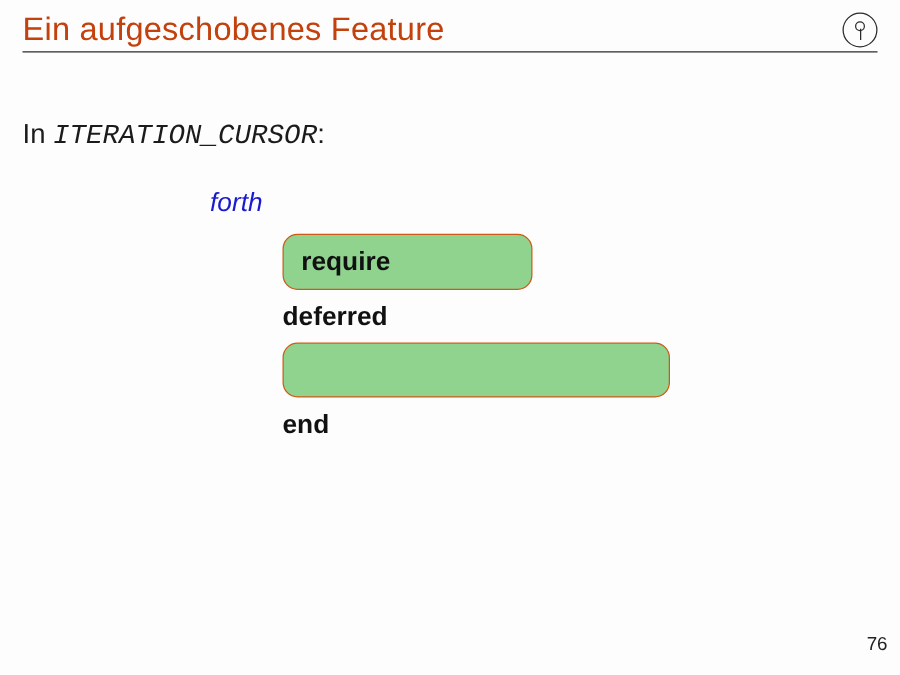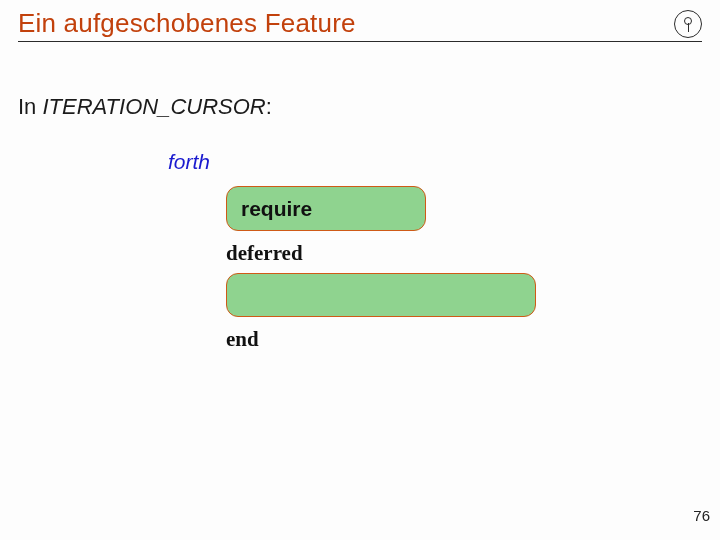--- a/index.html
+++ b/index.html
@@ -63,21 +63,21 @@
     bottom: 5px;
   }
 
   .body {
     padding-top: 52px;
   }
   .intro {
     font-size: 22px;
     color: #1b1b1b;
   }
-  .sans-ital { font-style: italic; font-family: Liberation Sans, sans-serif; }
+  .sans-ital { font-style: italic; font-family: Liberation Mono, monospace; }
 
   .code {
     margin-top: 28px;
     margin-left: 150px;
     font-family: "Trebuchet MS","Lucida Sans",Verdana,sans-serif;
     font-size: 21px;
     line-height: 1.35;
   }
   .feat {
     color: #1a1acf;
@@ -100,21 +100,20 @@
   .box .kw { display: inline; }
   .box-line2 { padding-left: 48px; }
   .box-wide { min-width: 310px; }
 
   .deferred, .end {
     margin-left: 58px;
     font-weight: 700;
     color: #111;
     margin-top: 2px;
     margin-bottom: 2px;
-    font-family: Liberation Serif, serif;
   }
 
   .pagenum {
     position: absolute;
     right: 10px;
     bottom: 16px;
     font-size: 15px;
     color: #222;
     font-family: "Trebuchet MS", sans-serif;
   }

